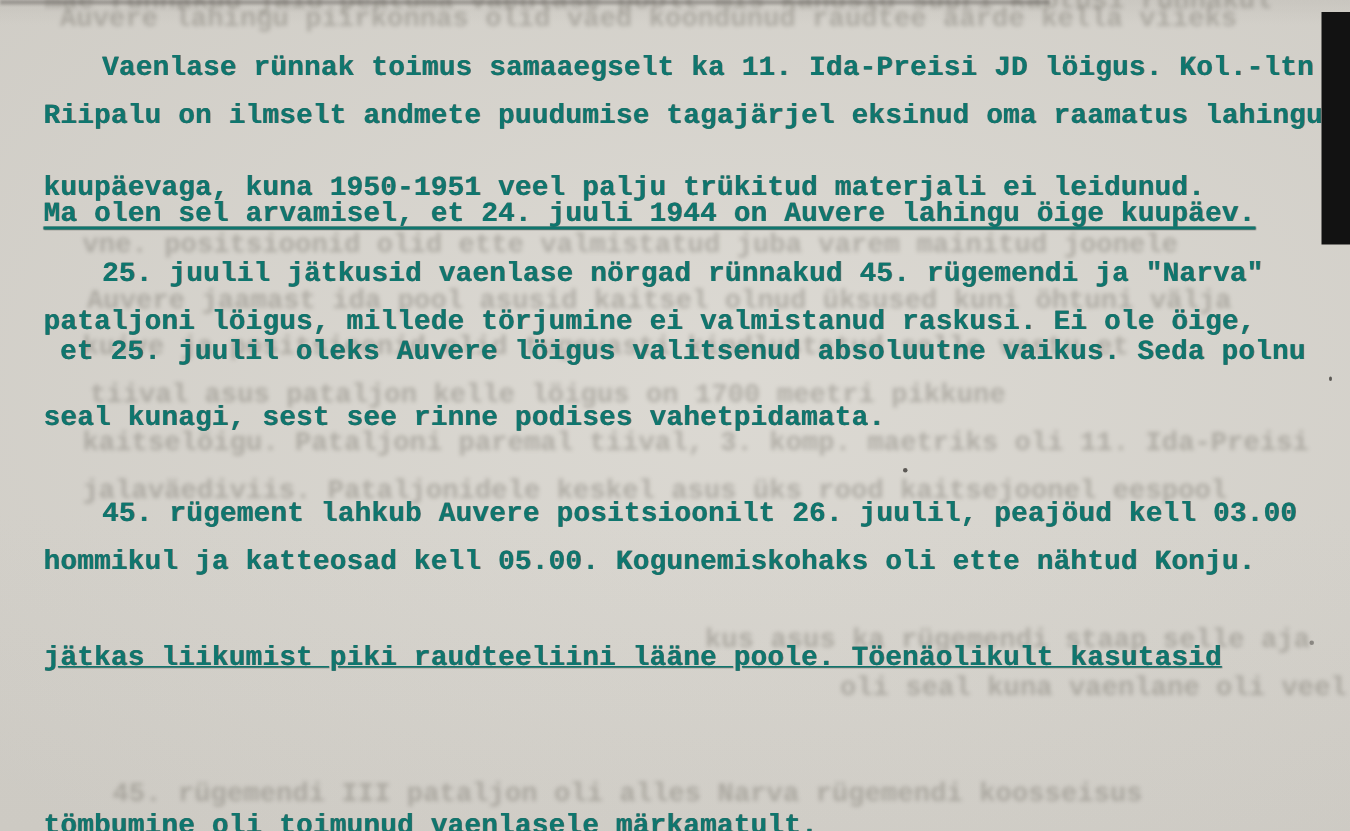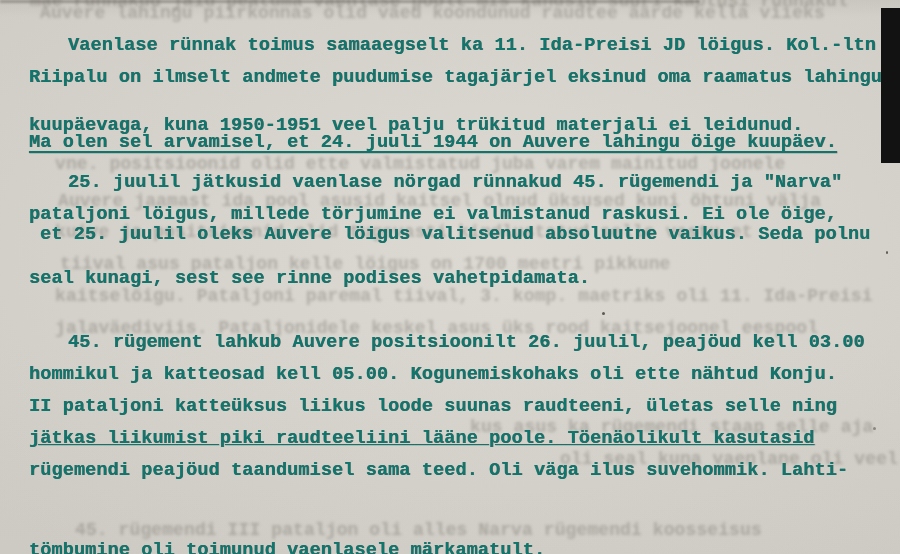--- a/index.html
+++ b/index.html
@@ -93,23 +93,21 @@
   <div class="line indent" style="top:35px;">Vaenlase rünnak toimus samaaegselt ka 11. Ida-Preisi JD löigus. Kol.-ltn</div>
   <div class="line" style="top:67px;">Riipalu on ilmselt andmete puudumise tagajärjel eksinud oma raamatus lahingu</div>
   <div class="line" style="top:99px;margin-top:16px;">kuupäevaga, kuna 1950-1951 veel palju trükitud materjali ei leidunud.</div>
   <div class="line underline" style="top:132px;">Ma olen sel arvamisel, et 24. juuli 1944 on Auvere lahingu öige kuupäev.</div>
   <div class="line indent" style="top:172px;">25. juulil jätkusid vaenlase nörgad rünnakud 45. rügemendi ja "Narva"</div>
   <div class="line" style="top:204px;">pataljoni löigus, millede törjumine ei valmistanud raskusi. Ei ole öige,</div>
   <div class="line" style="top:224px;margin-left:11px;">et 25. juulil oleks Auvere löigus valitsenud absoluutne vaikus. Seda polnu</div>
   <div class="line" style="top:268px;">seal kunagi, sest see rinne podises vahetpidamata.</div>
   <div class="line indent" style="top:332px;">45. rügement lahkub Auvere positsioonilt 26. juulil, peajöud kell 03.00</div>
   <div class="line" style="top:364px;">hommikul ja katteosad kell 05.00. Kogunemiskohaks oli ette nähtud Konju.</div>
-  <div class="line" style="top:396px;">II pataljoni katteüksus liikus loode suunas raudteeni, ületas selle ning</div>
   <div class="line" style="top:428px;text-decoration:underline;">jätkas liikumist piki raudteeliini lääne poole. Töenäolikult kasutasid</div>
-  <div class="line" style="top:460px;">rügemendi peajöud taandumisel sama teed. Oli väga ilus suvehommik. Lahti-</div>
   <div class="line" style="top:492px;margin-top:48px;">tömbumine oli toimunud vaenlasele märkamatult.</div>
 
   <div class="top-smudge"></div>
   <div class="black-bar"></div>
   <div class="speck s1"></div>
   <div class="speck s2"></div>
   <div class="speck s3"></div>
 
 </div>
 

